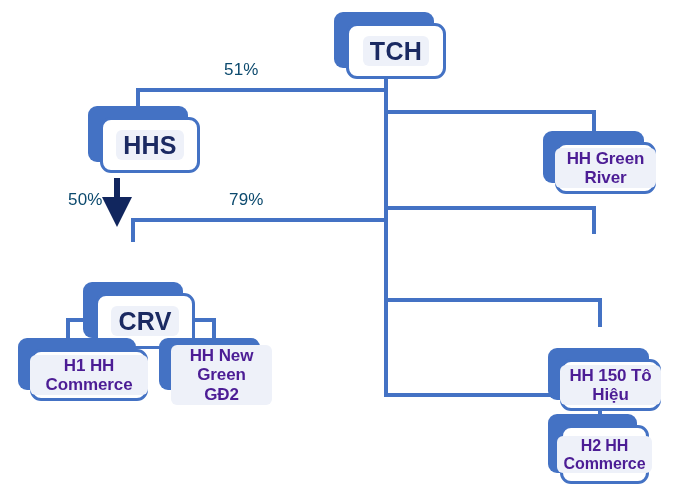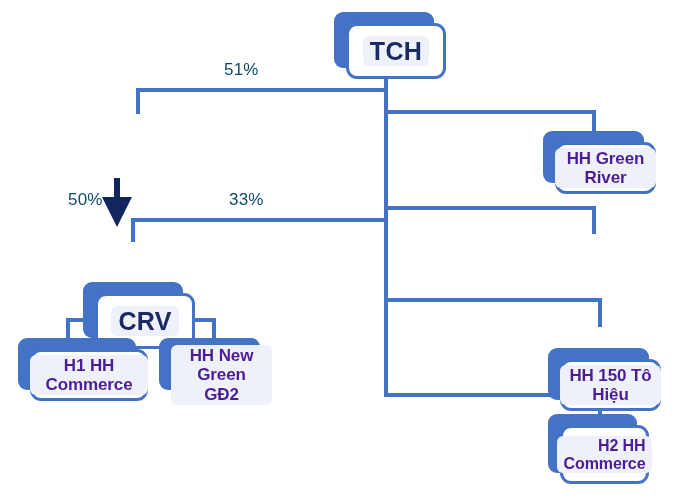--- a/index.html
+++ b/index.html
@@ -85,21 +85,20 @@
   }
   
   .node.sub .label-plate > span {
     color: #4c1d95;
     font-size: 17px;
     font-weight: bold;
     letter-spacing: -0.1px;
   }
   .node.sub.small .label-plate > span {
     font-size: 16px;
-    text-align: right;
   }
 
   
   .pct-label {
     position: absolute;
     color: #0c4a6e;
     font-size: 17px;
     font-weight: normal;
     letter-spacing: 0.2px;
     white-space: nowrap;
@@ -144,30 +143,37 @@
 
     <g>
       <path d="M 117 178 L 117 218" stroke="#11265e" stroke-width="6" fill="none" marker-end="url(#arrow-navy)"></path>
     </g>
   </svg>
 
   <div class="pct-label" style="left:224px; top:60px;">51%</div>
 
   <div class="pct-label" style="left:68px; top:190px;">50%</div>
 
-  <div class="pct-label" style="left:229px; top:190px;">33%</div>
+  <div class="pct-label" style="left:229px; top:190px;">79%</div>
 
   <div class="node primary" style="left:334px; top:12px; width:100px; height:56px;">
     <div class="back-card"></div>
     <div class="front-card"></div>
     <div class="label-plate">
       <span>TCH</span>
     </div>
   </div>
 
+  <div class="node primary" style="left:88px; top:106px; width:100px; height:56px;">
+    <div class="back-card"></div>
+    <div class="front-card"></div>
+    <div class="label-plate">
+      <span>HHS</span>
+    </div>
+  </div>
 
   <div class="node primary" style="left:83px; top:235px; width:100px; height:56px;margin-top:47px;">
     <div class="back-card"></div>
     <div class="front-card"></div>
     <div class="label-plate">
       <span>CRV</span>
     </div>
   </div>
 
   <div class="node sub" style="left:18px; top:338px; width:118px; height:52px;">

